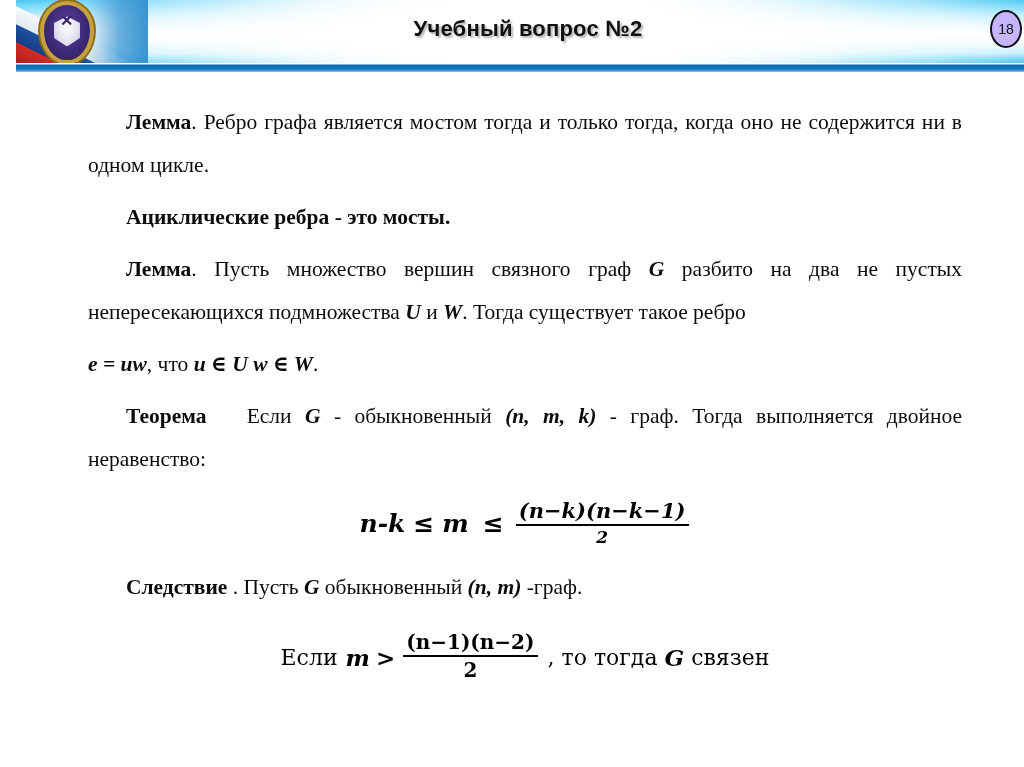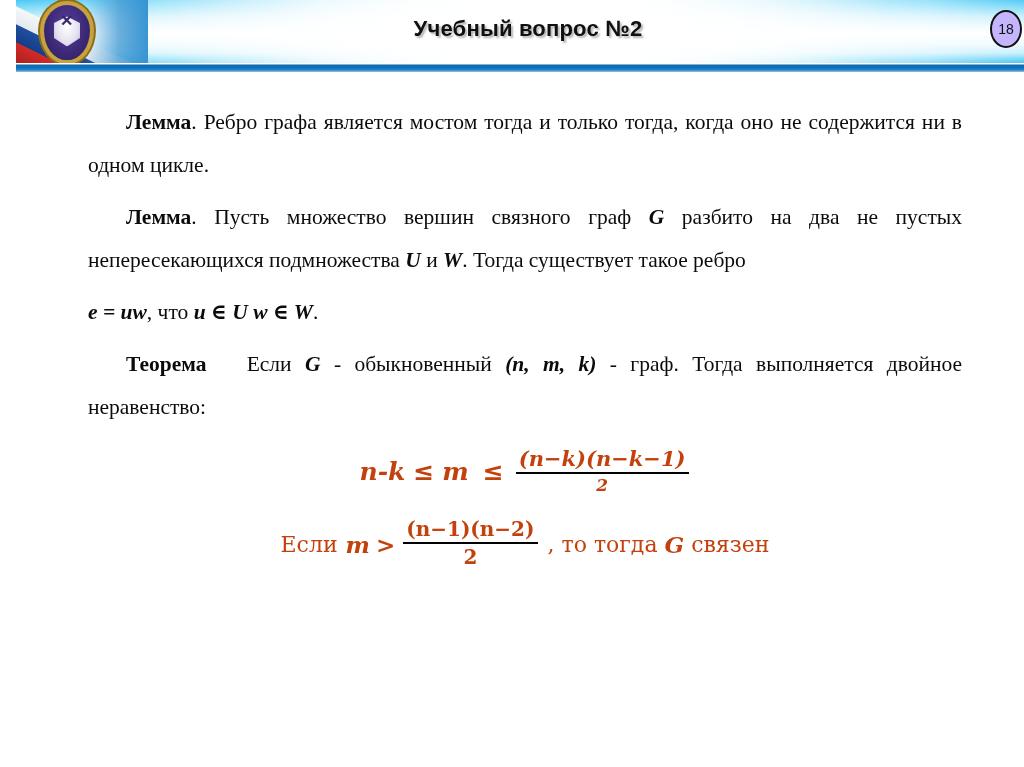--- a/index.html
+++ b/index.html
@@ -205,21 +205,21 @@
   .b  { font-weight: bold; }
   .bi { font-weight: bold; font-style: italic; }
 
   
   .formula {
     display: flex;
     align-items: center;
     justify-content: center;
     gap: 0;
     font-family: "DejaVu Serif", "Liberation Serif", serif;
-    color: #c2410c;
+    color: #000000;
   }
   .formula-main {
     margin-top: 18px;
     font-size: 25px;
     font-weight: bold;
     font-style: italic;
   }
   .fx { white-space: pre; }
   .frac {
     display: inline-flex;
@@ -291,20 +291,23 @@
     <div class="header-rule"></div>
     <div class="header-rule2"></div>
   </div>
 
   <div class="content">
 
     <p class="para">
       <span class="b">Лемма</span><span>. Ребро графа является мостом тогда и только тогда, когда оно не содержится ни в одном цикле.</span>
     </p>
 
+    <p class="para">
+      <span class="b">Ациклические ребра - это мосты</span><span class="b">.</span>
+    </p>
 
     <p class="para">
       <span class="b">Лемма</span><span>. Пусть множество вершин связного граф </span><span class="bi">G</span><span> разбито на два не пустых непересекающихся подмножества </span><span class="bi">U</span><span> и </span><span class="bi">W</span><span>. Тогда существует такое ребро </span>
     </p>
 
     <p class="para no-indent">
       <span class="bi">e = uw</span><span>, что </span><span class="bi">u ∈ U  w ∈ W</span><span>.</span>
     </p>
 
     <p class="para">
@@ -316,20 +319,23 @@
       <span class="fx" style="margin:0 8px;">≤</span>
       <span class="fx">m</span>
       <span class="fx" style="margin:0 10px 0 14px;">≤</span>
       <span class="frac">
         <span class="num">(n−k)(n−k−1)</span>
         <span class="bar"></span>
         <span class="den">2</span>
       </span>
     </div>
 
+    <p class="para" style="margin-top:18px;">
+      <span class="b">Следствие</span><span> . Пусть </span><span class="bi">G</span><span> обыкновенный </span><span class="bi">(n, m)</span><span> -граф.</span>
+    </p>
 
     <div class="formula formula-row2">
       <span class="fx">Если</span>
       <span class="fx bi" style="margin:0 6px 0 8px; font-size:23px;">m</span>
       <span class="fx bi" style="margin:0 6px 0 0; font-size:23px;">&gt;</span>
       <span class="frac">
         <span class="num">(n−1)(n−2)</span>
         <span class="bar"></span>
         <span class="den">2</span>
       </span>

